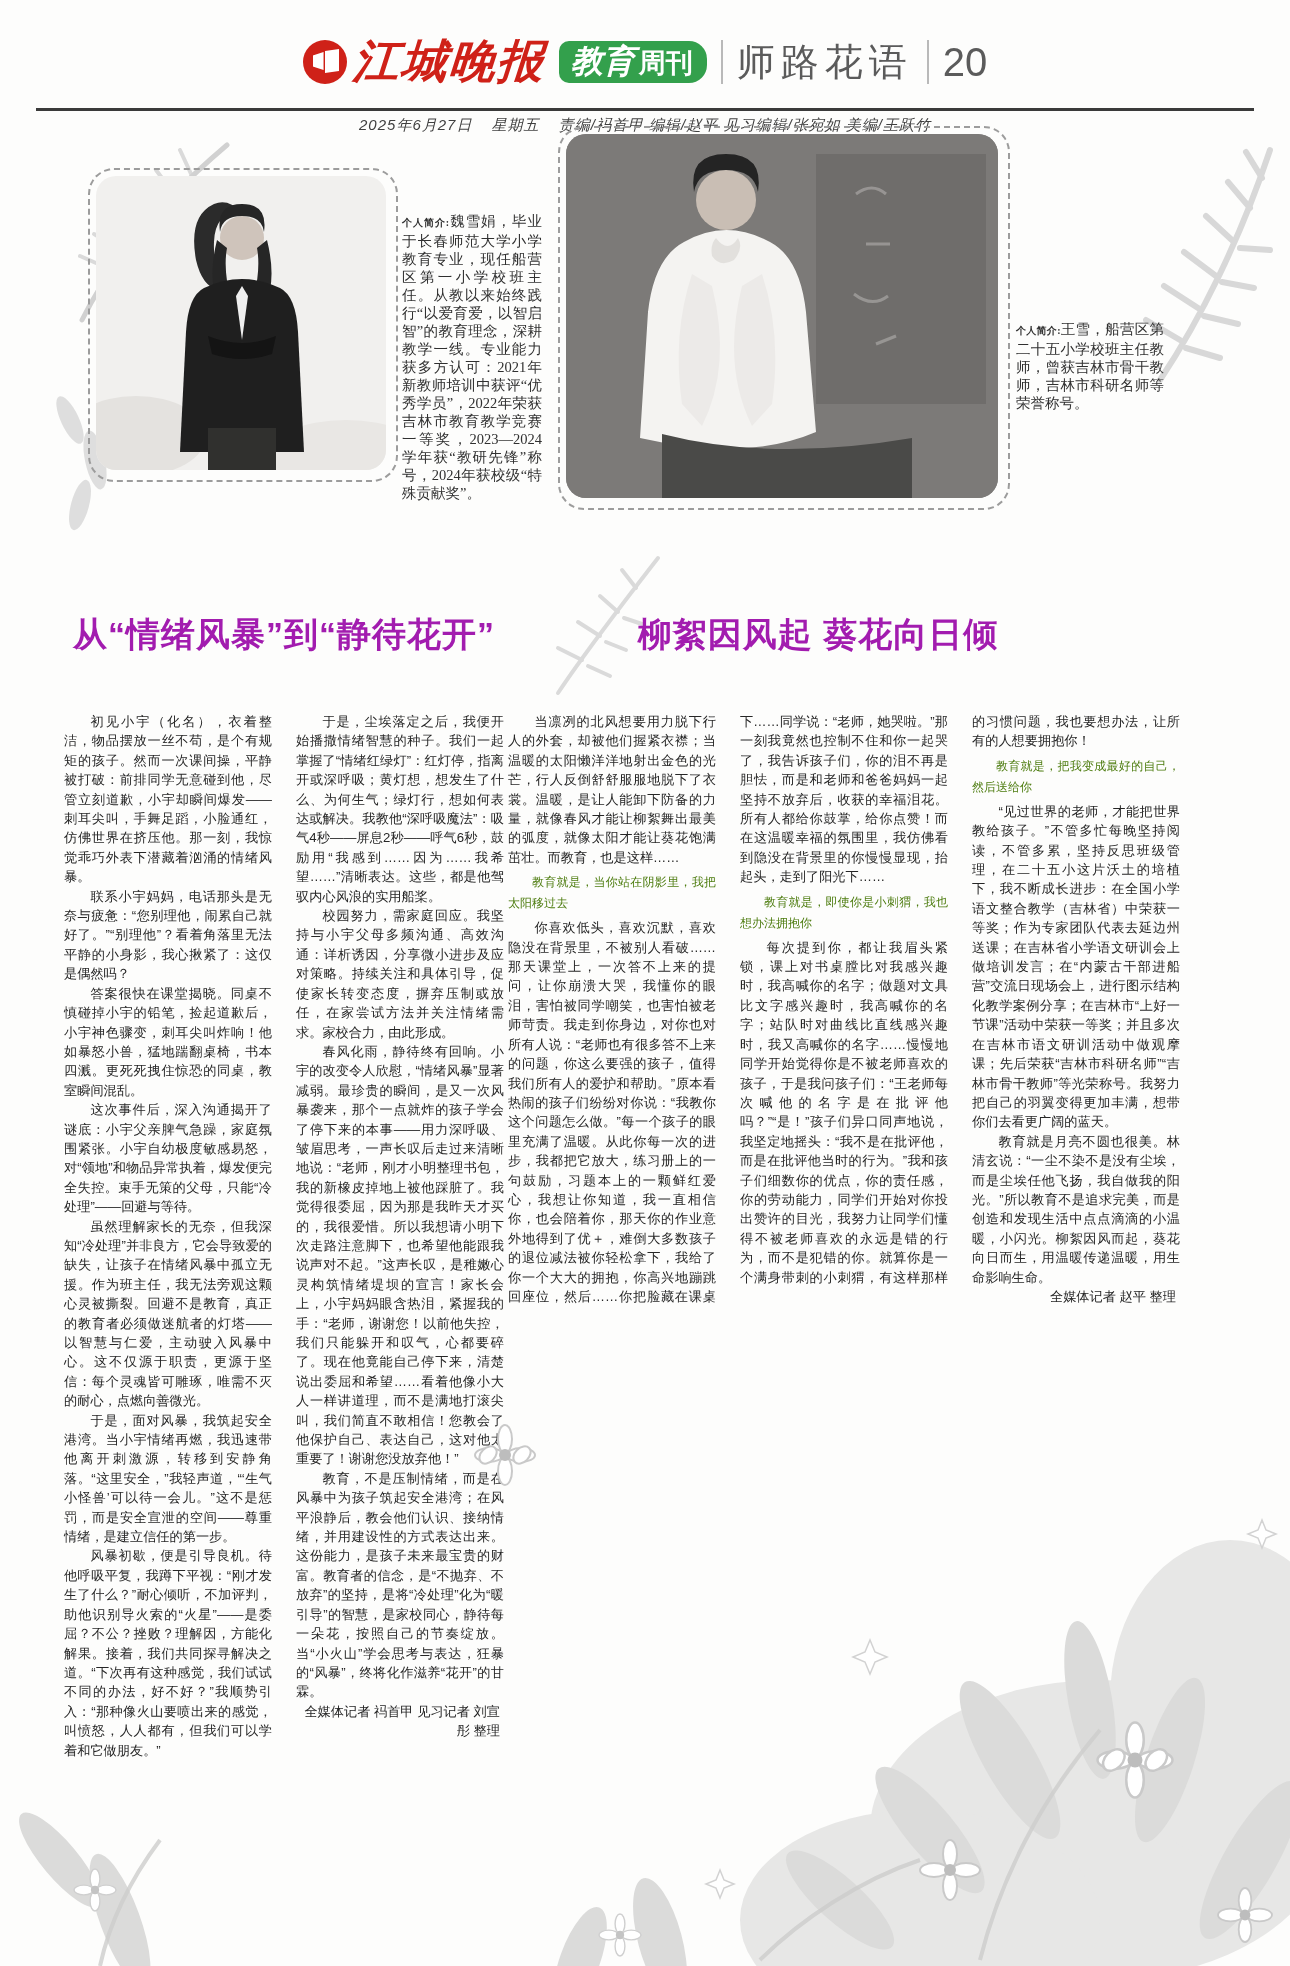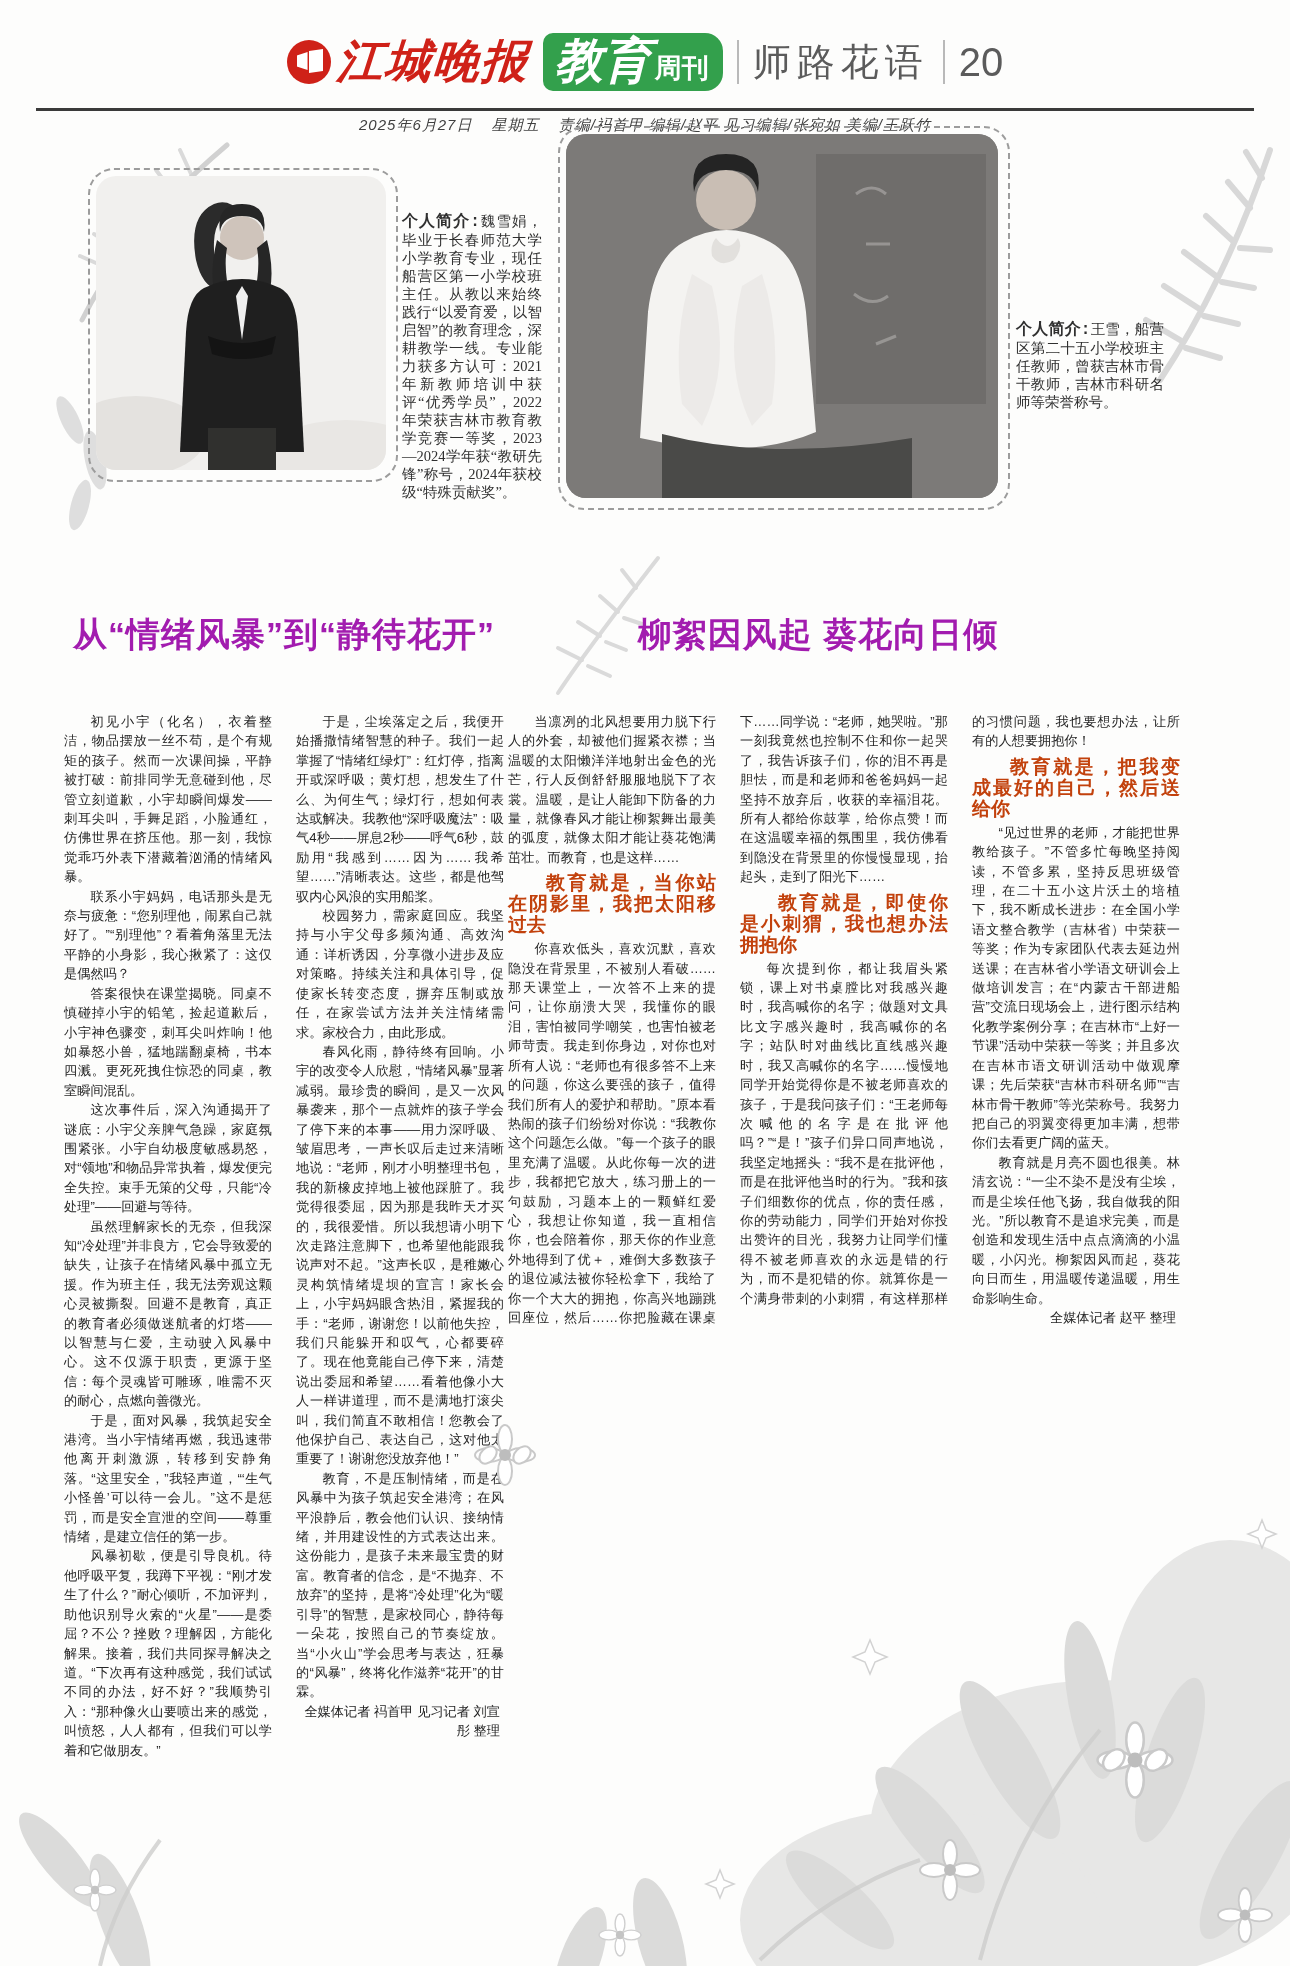--- a/index.html
+++ b/index.html
@@ -11,45 +11,45 @@
   .logo-wrap{display:flex;align-items:center;gap:6px;}
   .logo-icon{width:44px;height:44px;border-radius:50%;background:#cf2118;position:relative;flex:0 0 auto;}
   .logo-icon:before{content:"";position:absolute;left:10px;top:12px;width:24px;height:18px;
             background:#fff;clip-path:polygon(0 20%,45% 0,45% 100%,0 80%);}
   .logo-icon:after{content:"";position:absolute;left:22px;top:10px;width:14px;height:22px;
             background:#fff;transform:skewY(-8deg);}
   .masthead-text{font-family:"Liberation Serif",serif;font-weight:bold;font-size:46px;
             color:#cf2118;font-style:italic;letter-spacing:2px;transform:skewX(-4deg);}
   .badge{background:#33a04c;color:#fff;border-radius:10px 18px 18px 10px;padding:4px 14px 6px 12px;
             display:flex;align-items:baseline;gap:4px;}
-  .badge .big{font-family:"Liberation Serif",serif;font-style:italic;font-weight:bold;font-size:48px;line-height:1;}
+  .badge .big{font-family:"Liberation Serif",serif;font-style:italic;font-weight:bold;font-size:32px;line-height:1;}
   .badge .small{font-size:27px;font-weight:bold;line-height:1;}
   .hdr-sep{width:2px;height:44px;background:#b9b9b9;}
   .section-name{font-size:38px;color:#5b5b5b;letter-spacing:6px;}
   .page-num{font-size:40px;color:#5b5b5b;}
   #header-rule{position:absolute;left:36px;top:108px;width:1218px;height:3px;background:#3a3a3a;}
   #dateline{position:absolute;left:0;top:116px;width:100%;text-align:center;
             font-size:15px;color:#3f3f3f;letter-spacing:1px;}
   #dateline span{margin:0 7px;font-style:italic;}
   
   .decor{position:absolute;pointer-events:none;}
   
   .dashed-frame{position:absolute;border:2px dashed #9c9c9c;border-radius:26px;}
   .photo{position:absolute;overflow:hidden;border-radius:20px;}
   .intro{position:absolute;font-family:"Liberation Serif",serif;font-size:14.5px;line-height:18px;
          color:#303030;text-align:justify;}
-  .intro b{font-family:Liberation Mono, monospace;font-size:16px;}
+  .intro b{font-family:Liberation Serif, serif;font-size:10px;}
   
   .article-title{position:absolute;text-align:center;font-weight:bold;color:#a21caf;
          font-size:34px;letter-spacing:1px;font-family:"Liberation Sans",sans-serif;}
   .body-block{position:absolute;top:712px;column-gap:24px;
          font-size:13.2px;line-height:19.4px;text-align:justify;color:#262626;}
   .body-block p{margin:0;text-indent:2em;}
-  .body-block h3{margin:5px 0 4px 0;font-size:19px;line-height:21px;color:#c2410c;
-         text-indent:2em;font-weight:bold;break-inside:avoid;}
+  .body-block h3{margin:5px 0 4px 0;font-size:12px;line-height:21px;color:#4d7c0f;
+         text-indent:2em;font-weight:normal;break-inside:avoid;}
   .byline{text-align:right;padding-right:4px;margin-top:4px;text-indent:0 !important;}
   #left-body{left:64px;width:440px;column-count:2;}
   #right-body{left:508px;width:672px;column-count:3;}
 </style>
 </head>
 <body>
 
 <div id="page">
 
   <div id="masthead">

